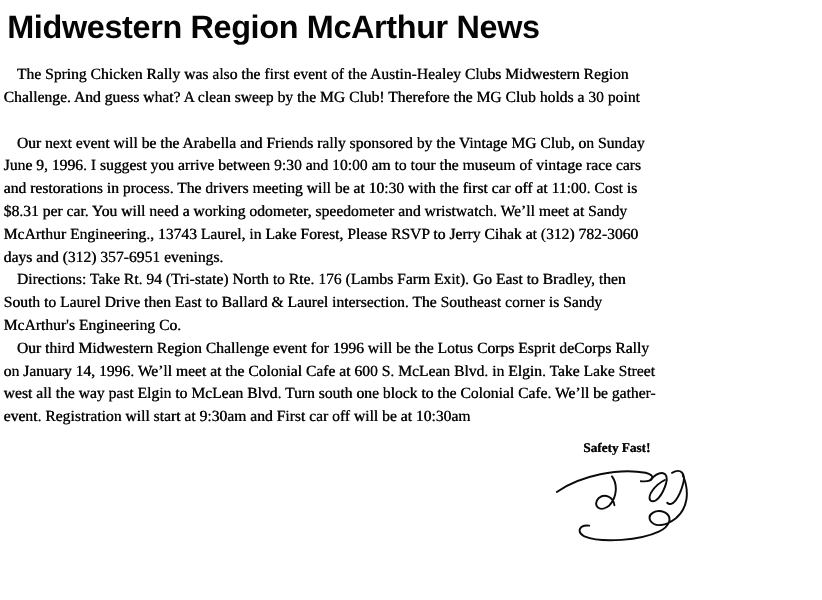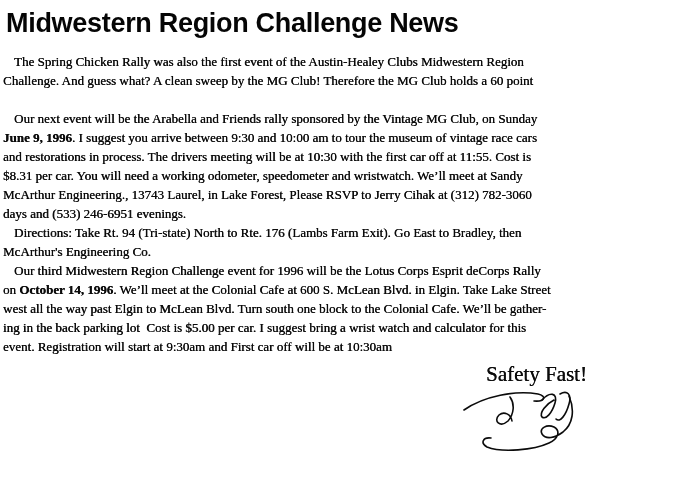--- a/index.html
+++ b/index.html
@@ -24,63 +24,64 @@
   .body-text {
     margin: 13px 0 0 3px;
     font-size: 13px;
     line-height: 19px;
     text-shadow: 0.3px 0 0 currentColor; 
   }
   .para { margin: 0; }
   .para.gap-after { margin-bottom: 19px; }
   .line { white-space: pre; }
   .para.indented .line:first-child { text-indent: 11px; }
-  .line b { font-weight: bold; }
+  .line b { font-weight: normal; }
   .signoff {
     margin-top: 9px;
     margin-left: 486px;
-    font-size: 21px;
+    font-size: 11px;
     line-height: 19px;
     text-shadow: 0.3px 0 0 currentColor;
+    font-weight: bold;
   }
   .signature {
     margin-top: 2px;
     margin-left: 450px;
     width: 150px;
     height: 72px;
   }
   .signature svg { display: block; }
 </style>
 </head>
 <body>
 
-<h1 class="page-title">Midwestern Region Challenge News</h1>
+<h1 class="page-title">Midwestern Region McArthur News</h1>
 
 <div class="body-text" id="paragraphs">
     <div class="para indented gap-after">
       <div class="line">The Spring Chicken Rally was also the first event of the Austin-Healey Clubs Midwestern Region</div>
-      <div class="line">Challenge. And guess what? A clean sweep by the MG Club! Therefore the MG Club holds a 60 point</div>
+      <div class="line">Challenge. And guess what? A clean sweep by the MG Club! Therefore the MG Club holds a 30 point</div>
     </div>
     <div class="para indented">
       <div class="line">Our next event will be the Arabella and Friends rally sponsored by the Vintage MG Club, on Sunday</div>
       <div class="line"><b>June 9, 1996</b>. I suggest you arrive between 9:30 and 10:00 am to tour the museum of vintage race cars</div>
-      <div class="line">and restorations in process. The drivers meeting will be at 10:30 with the first car off at 11:55. Cost is</div>
+      <div class="line">and restorations in process. The drivers meeting will be at 10:30 with the first car off at 11:00. Cost is</div>
       <div class="line">$8.31 per car. You will need a working odometer, speedometer and wristwatch. We’ll meet at Sandy</div>
       <div class="line">McArthur Engineering., 13743 Laurel, in Lake Forest, Please RSVP to Jerry Cihak at (312) 782-3060</div>
-      <div class="line">days and (533) 246-6951 evenings.</div>
+      <div class="line">days and (312) 357-6951 evenings.</div>
     </div>
     <div class="para indented">
       <div class="line">Directions: Take Rt. 94 (Tri-state) North to Rte. 176 (Lambs Farm Exit). Go East to Bradley, then</div>
+      <div class="line">South to Laurel Drive then East to Ballard &amp; Laurel intersection. The Southeast corner is Sandy</div>
       <div class="line">McArthur's Engineering Co.</div>
     </div>
     <div class="para indented">
       <div class="line">Our third Midwestern Region Challenge event for 1996 will be the Lotus Corps Esprit deCorps Rally</div>
-      <div class="line">on <b>October 14, 1996</b>. We’ll meet at the Colonial Cafe at 600 S. McLean Blvd. in Elgin. Take Lake Street</div>
+      <div class="line">on <b>January 14, 1996</b>. We’ll meet at the Colonial Cafe at 600 S. McLean Blvd. in Elgin. Take Lake Street</div>
       <div class="line">west all the way past Elgin to McLean Blvd. Turn south one block to the Colonial Cafe. We’ll be gather-</div>
-      <div class="line">ing in the back parking lot  Cost is $5.00 per car. I suggest bring a wrist watch and calculator for this</div>
       <div class="line">event. Registration will start at 9:30am and First car off will be at 10:30am</div>
     </div>
   </div>
 
 <div class="signoff">Safety Fast!</div>
 
 <div class="signature">
   <svg width="150" height="72" viewBox="0 0 150 72" fill="none" xmlns="http://www.w3.org/2000/svg">
     <g stroke="#0b0b0b" stroke-width="1.6" stroke-linecap="round" fill="none">
 

